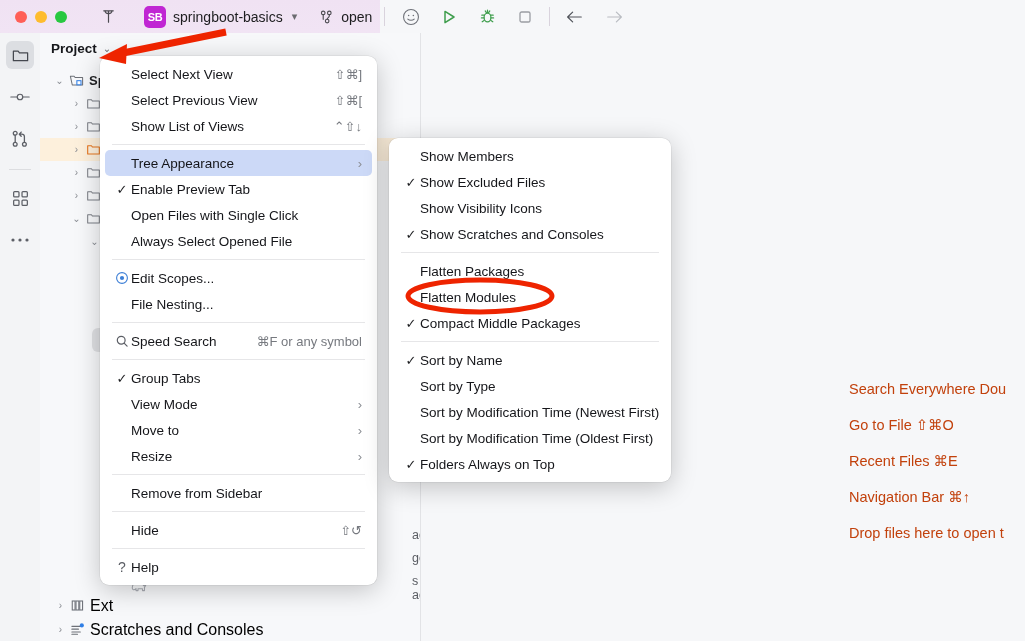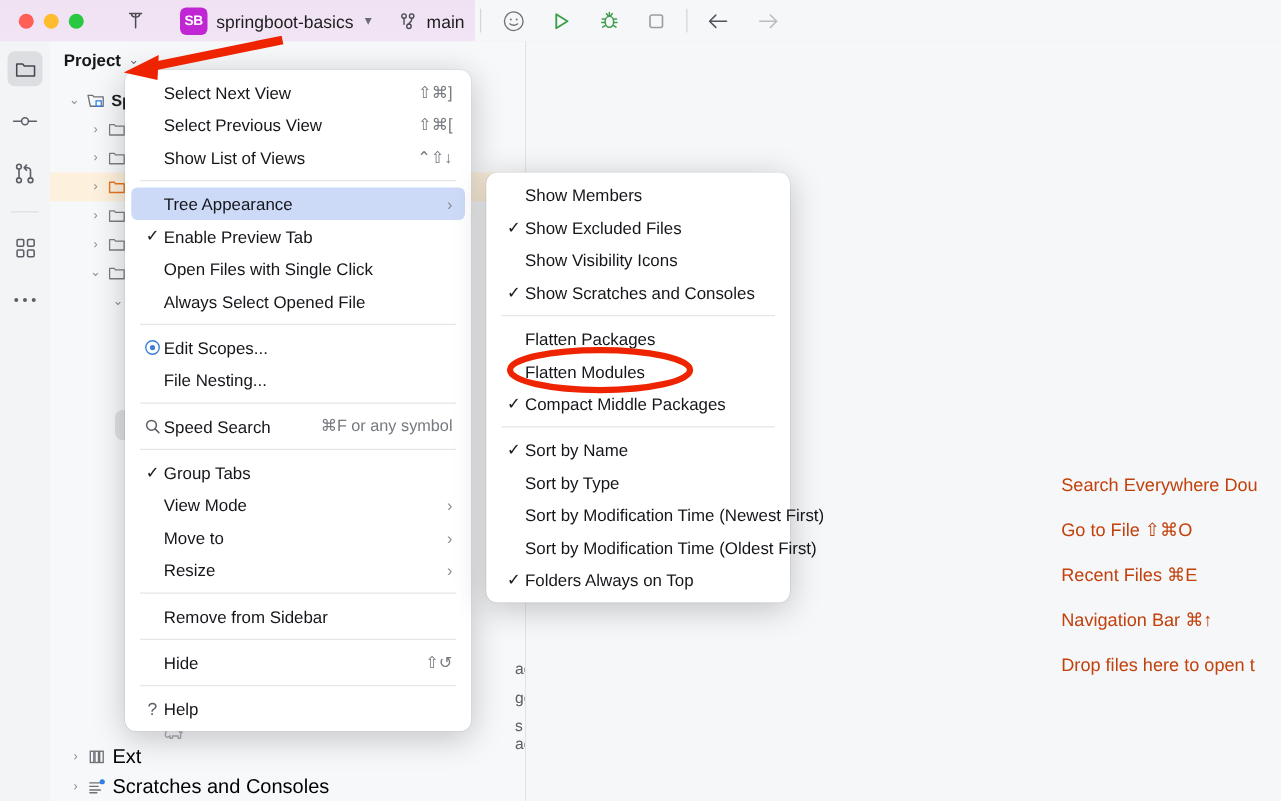--- a/index.html
+++ b/index.html
@@ -77,21 +77,21 @@
     background:#f6f7f9;
   }
   .hint{position:absolute;font-size:14.5px;color:#c2410c;white-space:nowrap;}
   
   .menu{
     position:absolute;background:#fff;border-radius:9px;
     box-shadow:0 5px 26px rgba(0,0,0,.22),0 0 0 .5px rgba(0,0,0,.09);
     padding:5px 0;font-size:13.5px;color:#15161a;
   }
   #menu-main{left:100px;top:56px;width:277px;}
-  #menu-sub{left:389px;top:138px;width:243px;}
+  #menu-sub{left:389px;top:138px;width:282px;}
   .mi{
     height:26px;display:flex;align-items:center;position:relative;
     padding:0 10px 0 8px;margin:0 5px;border-radius:5px;white-space:nowrap;
   }
   .mi.hl{background:#ccd9f7;}
   .mi .chk{width:18px;flex:0 0 18px;text-align:center;font-size:13px;color:#1d1e21;}
   .mi .gi{width:18px;flex:0 0 18px;display:flex;align-items:center;justify-content:center;color:#4d5057;}
   .mi .txt{flex:1;}
   .mi .acc{color:#76797f;font-size:13px;margin-left:14px;}
   .mi .sub{color:#8b8e94;font-size:13px;margin-left:10px;}
@@ -119,21 +119,21 @@
     <span class="chip-label">springboot-basics</span>
     <span class="chev">▾</span>
   </div>
   <div class="branch">
     <svg width="15" height="16" viewBox="0 0 16 16" fill="none" stroke="#4b4a50" stroke-width="1.2">
       <circle cx="4.5" cy="3.6" r="1.9"></circle>
         <circle cx="11" cy="3.6" r="1.9"></circle>
       <path d="M4.5 5.5v5M11 5.5v1.2c0 2-2.3 2-2.3 3.8" stroke-linecap="round"></path>
       <circle cx="8.7" cy="12.3" r="1.9"></circle>
     </svg>
-    <span class="chip-label">main</span>
+    <span class="chip-label">open</span>
     <span class="chev">▾</span>
   </div>
 </div>
 
 <div id="toolbar-right">
   <div class="tb-sep" style="margin-left:4px;"></div>
   <div class="tbtn">
     <svg width="20" height="20" viewBox="0 0 22 22" fill="none" stroke="#6e7178" stroke-width="1.2">
       <circle cx="11" cy="11" r="8.2"></circle>
         <circle cx="8.4" cy="9.4" r="0.85" fill="#6e7178" stroke="none"></circle>

